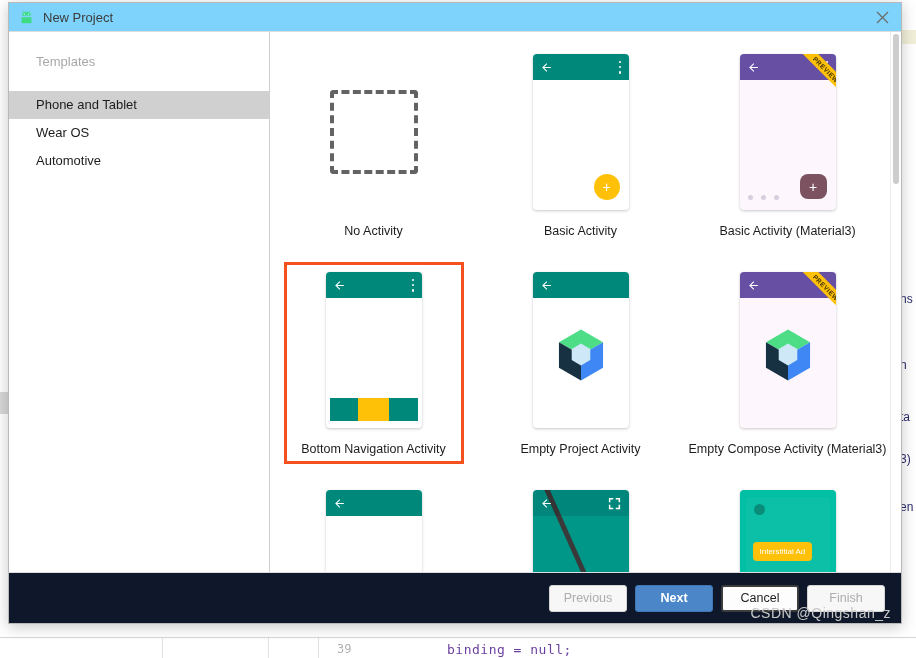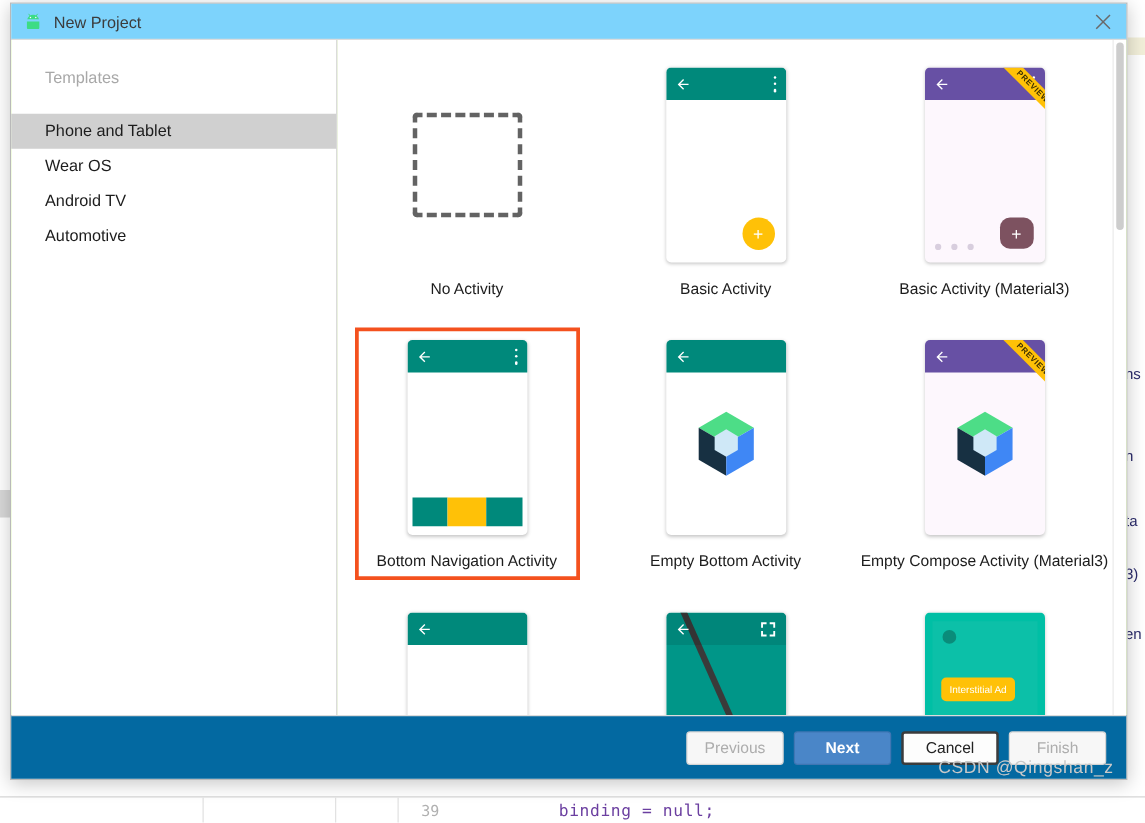--- a/index.html
+++ b/index.html
@@ -347,21 +347,21 @@
     position: absolute;
     top: 2px; left: 2px;
     width: 6px; height: 150px;
     border-radius: 3px;
     background: #cdcdcd;
   }
 
   
   .dialog-footer {
     flex: 0 0 50px;
-    background: #0369a1;
+    background: #0f172a;
     border-top: 1px solid #dcdcdc;
     display: flex;
     align-items: center;
     justify-content: flex-end;
     padding-right: 16px;
     gap: 8px;
     position: relative;
   }
   .btn {
     min-width: 78px;
@@ -439,23 +439,20 @@
     <div class="sidebar">
       <div class="side-heading">Templates</div>
       <div class="side-spacer"></div>
       <div class="side-item selected">
         <span>Phone and Tablet</span>
       </div>
       <div class="side-item">
         <span>Wear OS</span>
       </div>
       <div class="side-item">
-        <span>Android TV</span>
-      </div>
-      <div class="side-item">
         <span>Automotive</span>
       </div>
     </div>
 
     <div class="templates-wrap">
       <div class="templates-grid">
 
         <div class="tpl-cell">
           <div class="tpl-thumb">
             <div class="dashed-box"></div>
@@ -541,21 +538,21 @@
                 </svg>
               </div>
               <svg class="compose-logo" viewBox="0 0 100 100">
                 <path d="M50 6 L88 28 L50 50 L12 28 Z" fill="#4ddd87"></path>
                 <path d="M12 28 L50 50 L50 94 L12 72 Z" fill="#173042"></path>
                 <path d="M50 50 L88 28 L88 72 L50 94 Z" fill="#3f87f5"></path>
                 <path d="M50 30 L66 39.5 L66 58.5 L50 68 L34 58.5 L34 39.5 Z" fill="#cfe8f7"></path>
               </svg>
             </div>
           </div>
-          <div class="tpl-label">Empty Bottom Activity</div>
+          <div class="tpl-label">Empty Project Activity</div>
         </div>
 
         <div class="tpl-cell">
           <div class="tpl-thumb">
             <div class="phone m3">
               <div class="phone-bar purple">
                 <svg class="arrow-back" viewBox="0 0 24 24">
                   <path d="M20 11H7.8l5.6-5.6L12 4l-8 8 8 8 1.4-1.4L7.8 13H20z" fill="#ffffff"></path>
                 </svg>
               </div>

